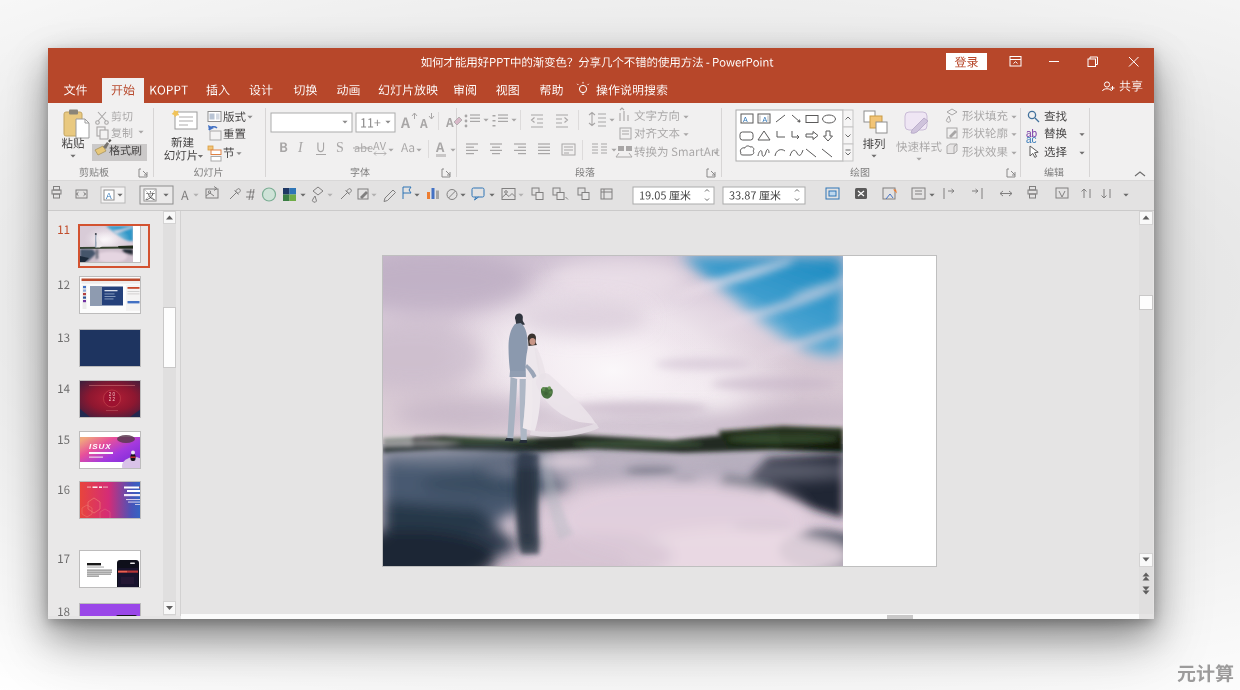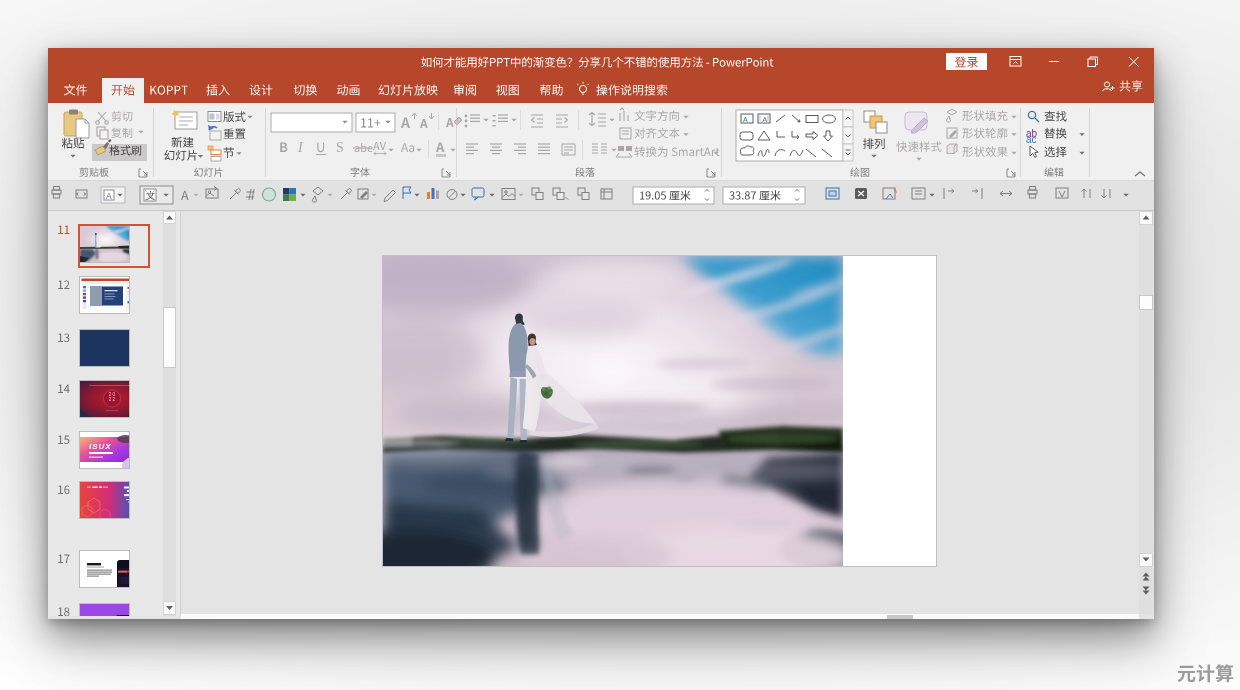--- a/index.html
+++ b/index.html
@@ -15,21 +15,21 @@
 #ribbon{position:absolute;left:0;top:55px;width:1106px;height:77px;background:#F1F0F0;}
 #qat{position:absolute;left:0;top:132px;width:1106px;height:31px;background:#E3E2E2;
  border-bottom:1px solid #CBCACA;box-sizing:border-box;border-top:1px solid #D9D8D8;}
 #content{position:absolute;left:0;top:163px;width:1106px;height:408px;background:#E5E4E4;overflow:hidden;}
 #panel{position:absolute;left:0;top:0;width:132px;height:405px;background:#E9E8E8;border-right:1px solid #D2D1D1;overflow:hidden;}
 #slide{position:absolute;left:335px;top:208px;width:553px;height:310px;background:#fff;
  box-shadow:0 0 0 1px rgba(160,160,160,0.55);}
 .vtrack{background:#E0DFDF;}
 .sbtn{position:absolute;background:#F9F9F9;border:1px solid #D4D3D3;box-sizing:border-box;}
 .sthumb{position:absolute;background:#FDFDFD;border:1px solid #C9C8C8;box-sizing:border-box;}
-.thumb{position:absolute;left:32px;width:49px;height:36px;background:#fff;box-shadow:0 0 0 1px #BDBCBC;}
+.thumb{position:absolute;left:32px;width:60px;height:36px;background:#fff;box-shadow:0 0 0 1px #BDBCBC;}
 #hscroll{position:absolute;left:133px;top:403px;width:958px;height:5px;background:#FBFBFB;}
 #hthumb{position:absolute;left:706px;top:1px;width:26px;height:4px;background:#C9C8C8;}
 </style></head><body>
 <div id="page">
 <div id="win">
 <div id="titlebar"></div>
 <div id="tabrow"></div>
 <div id="activetab"></div>
 <div id="loginbtn"></div>
 <div id="ribbon"></div>

